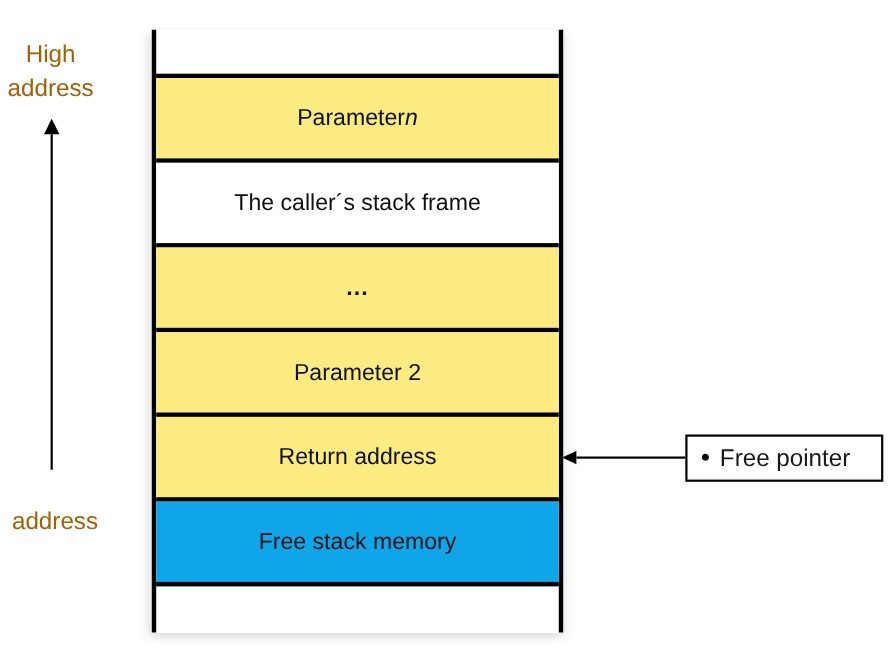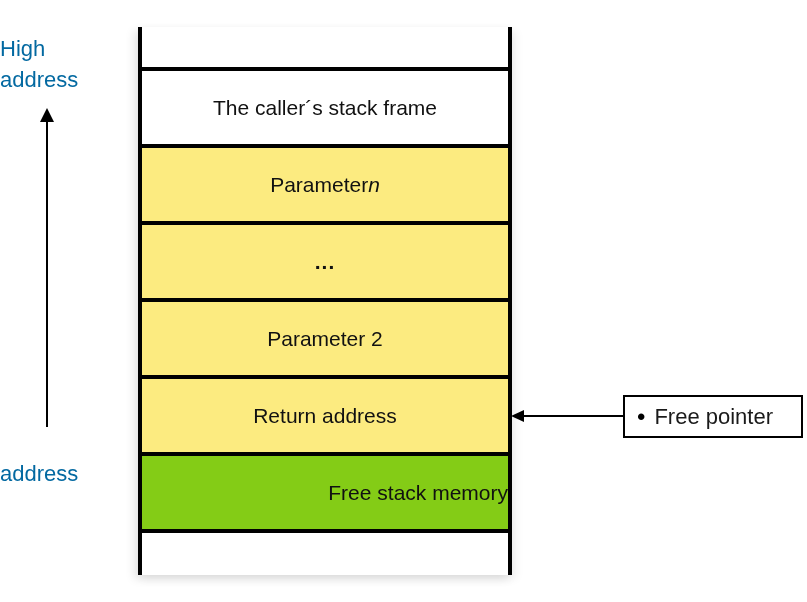--- a/index.html
+++ b/index.html
@@ -9,23 +9,24 @@
     height: 602px;
     background: #ffffff;
     font-family: "Liberation Sans", "DejaVu Sans", sans-serif;
     color: #111111;
     overflow: hidden;
   }
 
   
   .addr-label {
     position: absolute;
+    text-align: center;
     font-size: 22px;
     line-height: 31px;
-    color: #0369a1;
+    color: #a16207;
   }
   .addr-high { left: 0px; top: 33px; width: 92px; }
   .addr-low  { left: 0px; top: 458px; width: 100px; }
 
   
   .up-arrow-line {
     position: absolute;
     left: 46px; top: 121px;
     width: 2px; height: 306px;
     background: #000;
@@ -107,41 +108,41 @@
   <div class="up-arrow-head"></div>
   <div class="up-arrow-line"></div>
 
   <div class="addr-label addr-low">
     <div>address</div>
   </div>
 
   <div class="stack">
     <div class="stack-top-spacer"></div>
     <div class="cells">
+      <div class="cell" style="background: rgb(252, 235, 128);">
+        <span>Parameter </span>
+          <i>n</i>
+      </div>
       <div class="cell" style="background: rgb(255, 255, 255);">
         <span>The caller´s stack frame</span>
           <i></i>
-      </div>
-      <div class="cell" style="background: rgb(252, 235, 128);">
-        <span>Parameter </span>
-          <i>n</i>
       </div>
       <div class="cell ellipsis-cell" style="background: rgb(252, 235, 128);">
         <span>...</span>
           <i></i>
       </div>
       <div class="cell" style="background: rgb(252, 235, 128);">
         <span>Parameter 2</span>
           <i></i>
       </div>
       <div class="cell" style="background: rgb(252, 235, 128);">
         <span>Return address</span>
           <i></i>
       </div>
-      <div class="cell" style="background: #84cc16; justify-content: flex-end;">
+      <div class="cell" style="background: #0ea5e9;">
         <span>Free stack memory</span>
           <i></i>
       </div>
     </div>
   </div>
 
   <div class="sp-arrow-head"></div>
   <div class="sp-arrow-line"></div>
   <div class="sp-box">
     <span class="sp-bullet">•</span>

